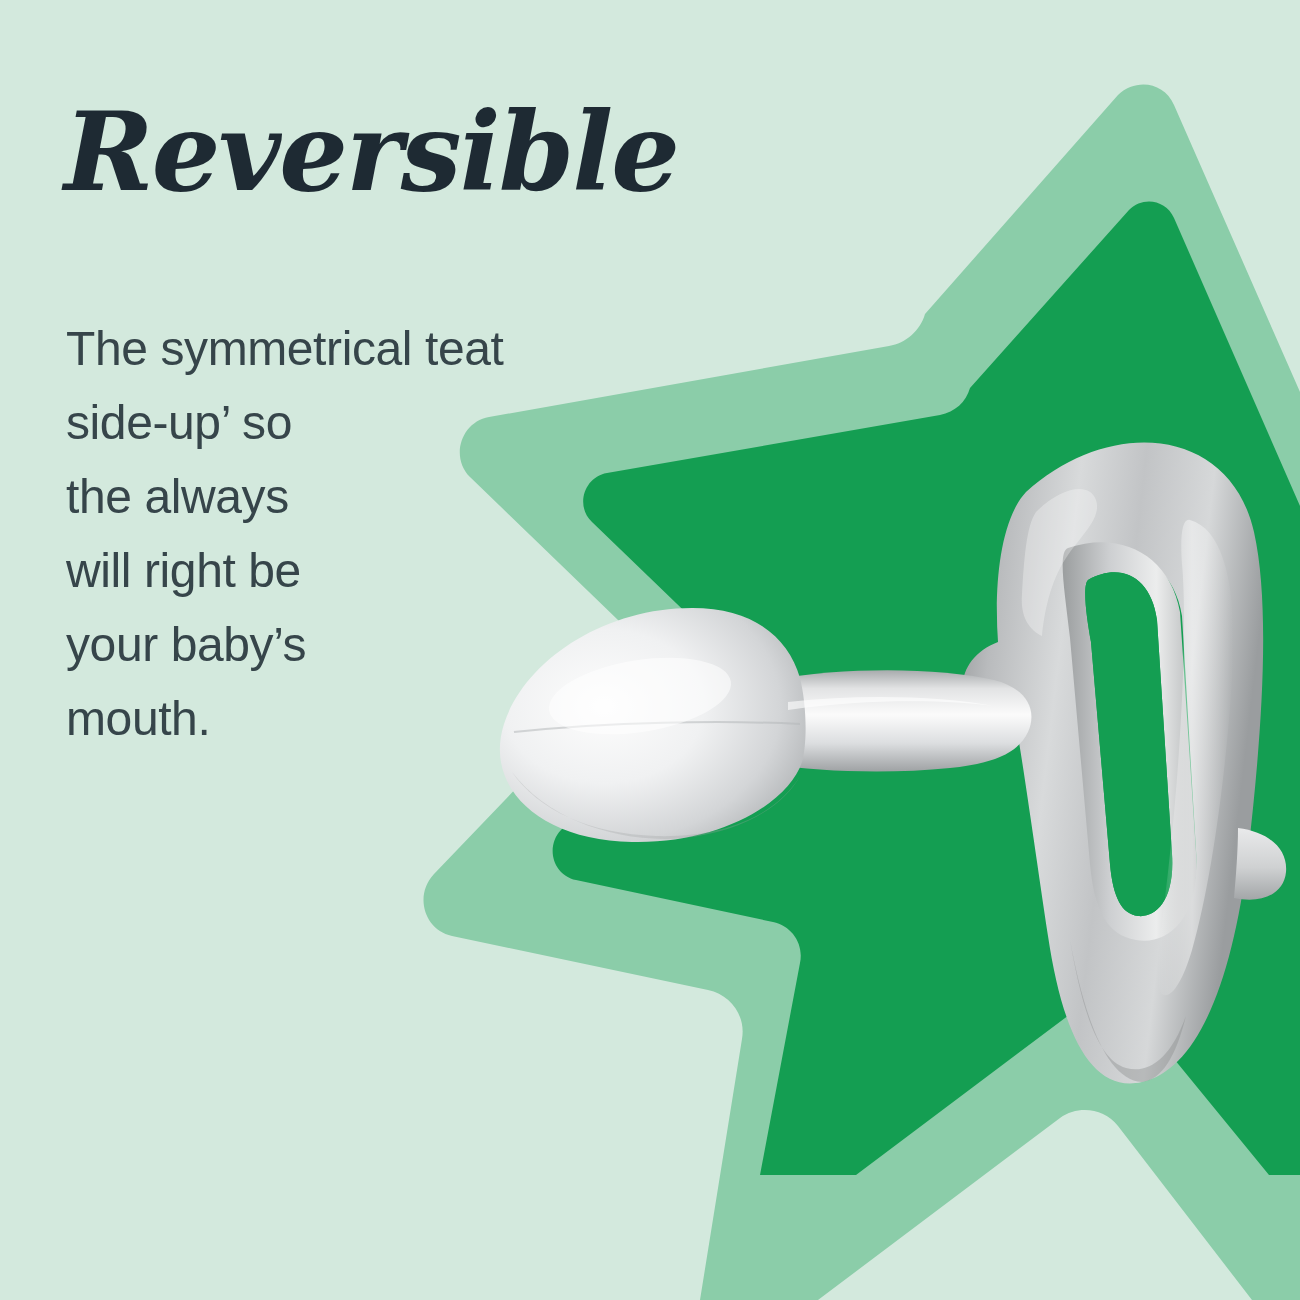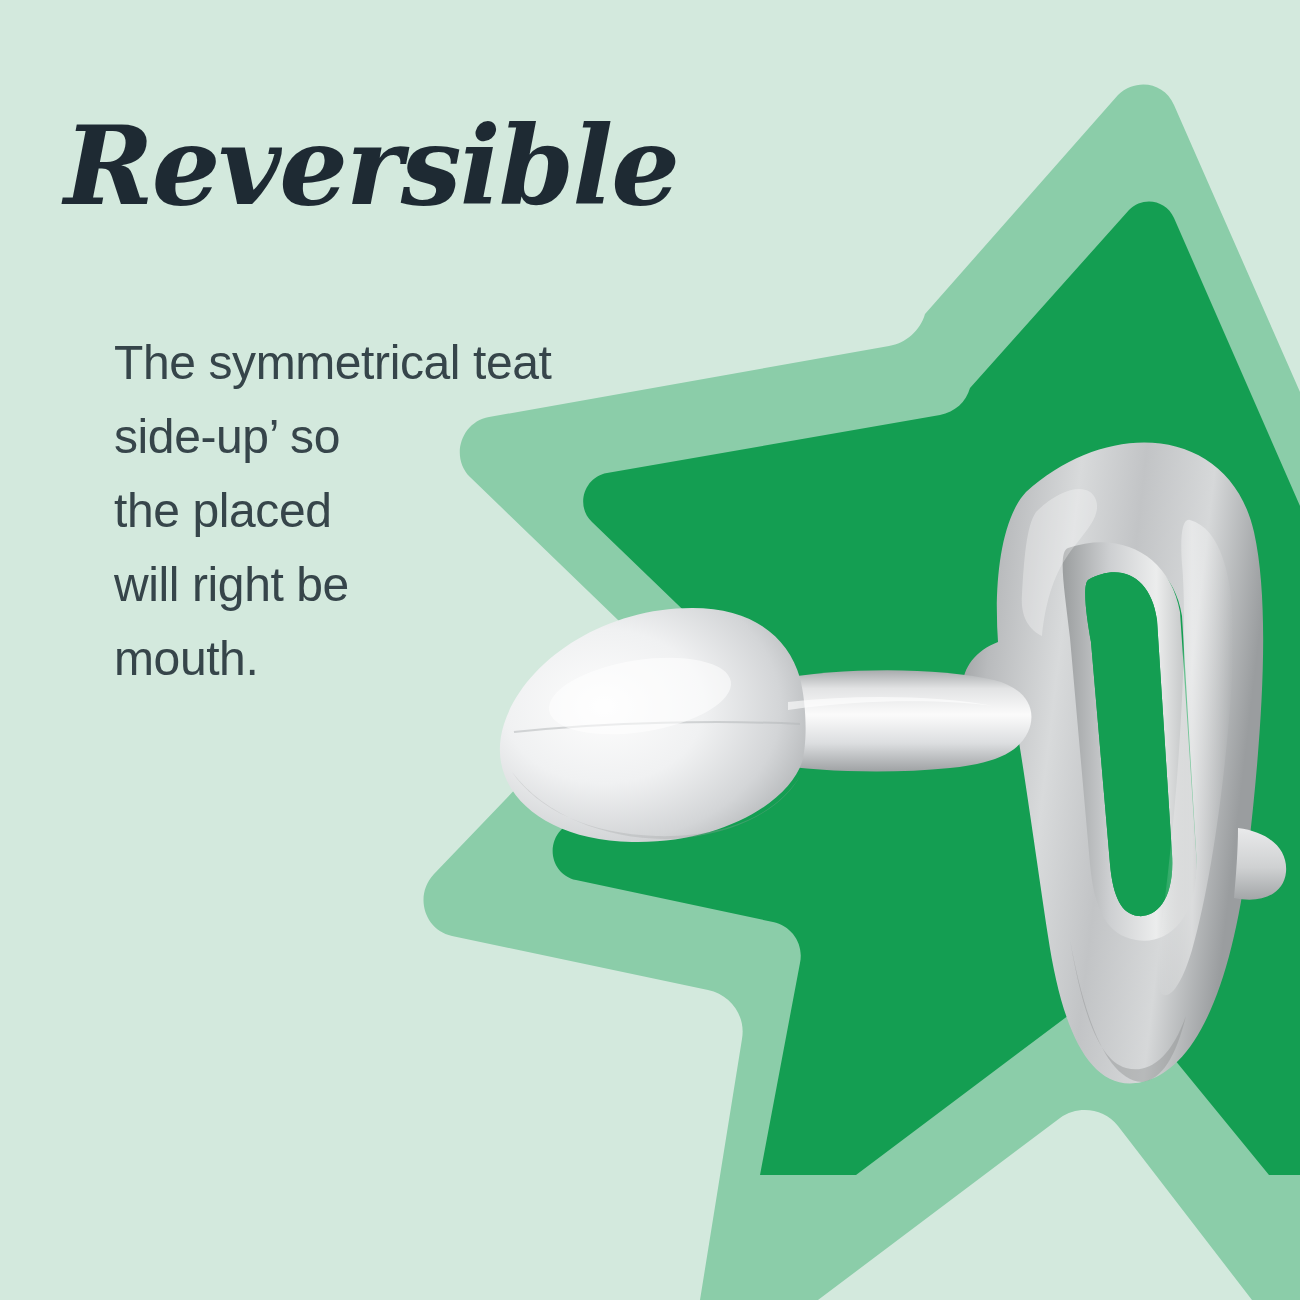--- a/index.html
+++ b/index.html
@@ -23,21 +23,21 @@
     inset: 0;
     width: 1300px;
     height: 1300px;
     display: block;
   }
 
   
   #text-col {
     position: absolute;
     left: 0;
-    top: 14px;
+    top: 0;
     width: 470px;
     height: 984px;
     z-index: 5;
     pointer-events: none;
   }
 
   #headline {
     position: absolute;
     left: 64px;
     top: 92px;
@@ -64,21 +64,20 @@
   }
   .copy-line {
     display: block;
     font-family: "Liberation Sans", sans-serif;
     font-size: 48px;
     line-height: 74px;
     font-weight: 400;
     color: #36454a;
     white-space: pre;
     letter-spacing: -0.4px;
-    margin-left: 48px;
   }
 
   
   #soother {
     position: absolute;
     left: 470px;
     top: 380px;
     width: 830px;
     height: 720px;
     z-index: 8;
@@ -149,22 +148,23 @@
 
     <div id="headline">
       <svg viewBox="0 0 480 130" width="480" height="130" aria-hidden="true">
         <text x="0" y="98">Reversible</text>
       </svg>
     </div>
 
     <div id="body-copy">
       <span class="copy-line">The symmetrical teat</span>
       <span class="copy-line">side-up’ so</span>
-      <span class="copy-line">the placed</span>
+      <span class="copy-line">the always</span>
       <span class="copy-line">will right be</span>
+      <span class="copy-line">your baby’s</span>
       <span class="copy-line">mouth.</span>
     </div>
 
   </div>
 
   <div id="soother">
     <svg viewBox="0 0 830 720" width="830" height="720" aria-hidden="true">
       <defs>
 
         <radialGradient id="gBulb" cx="34%" cy="42%" r="78%">

